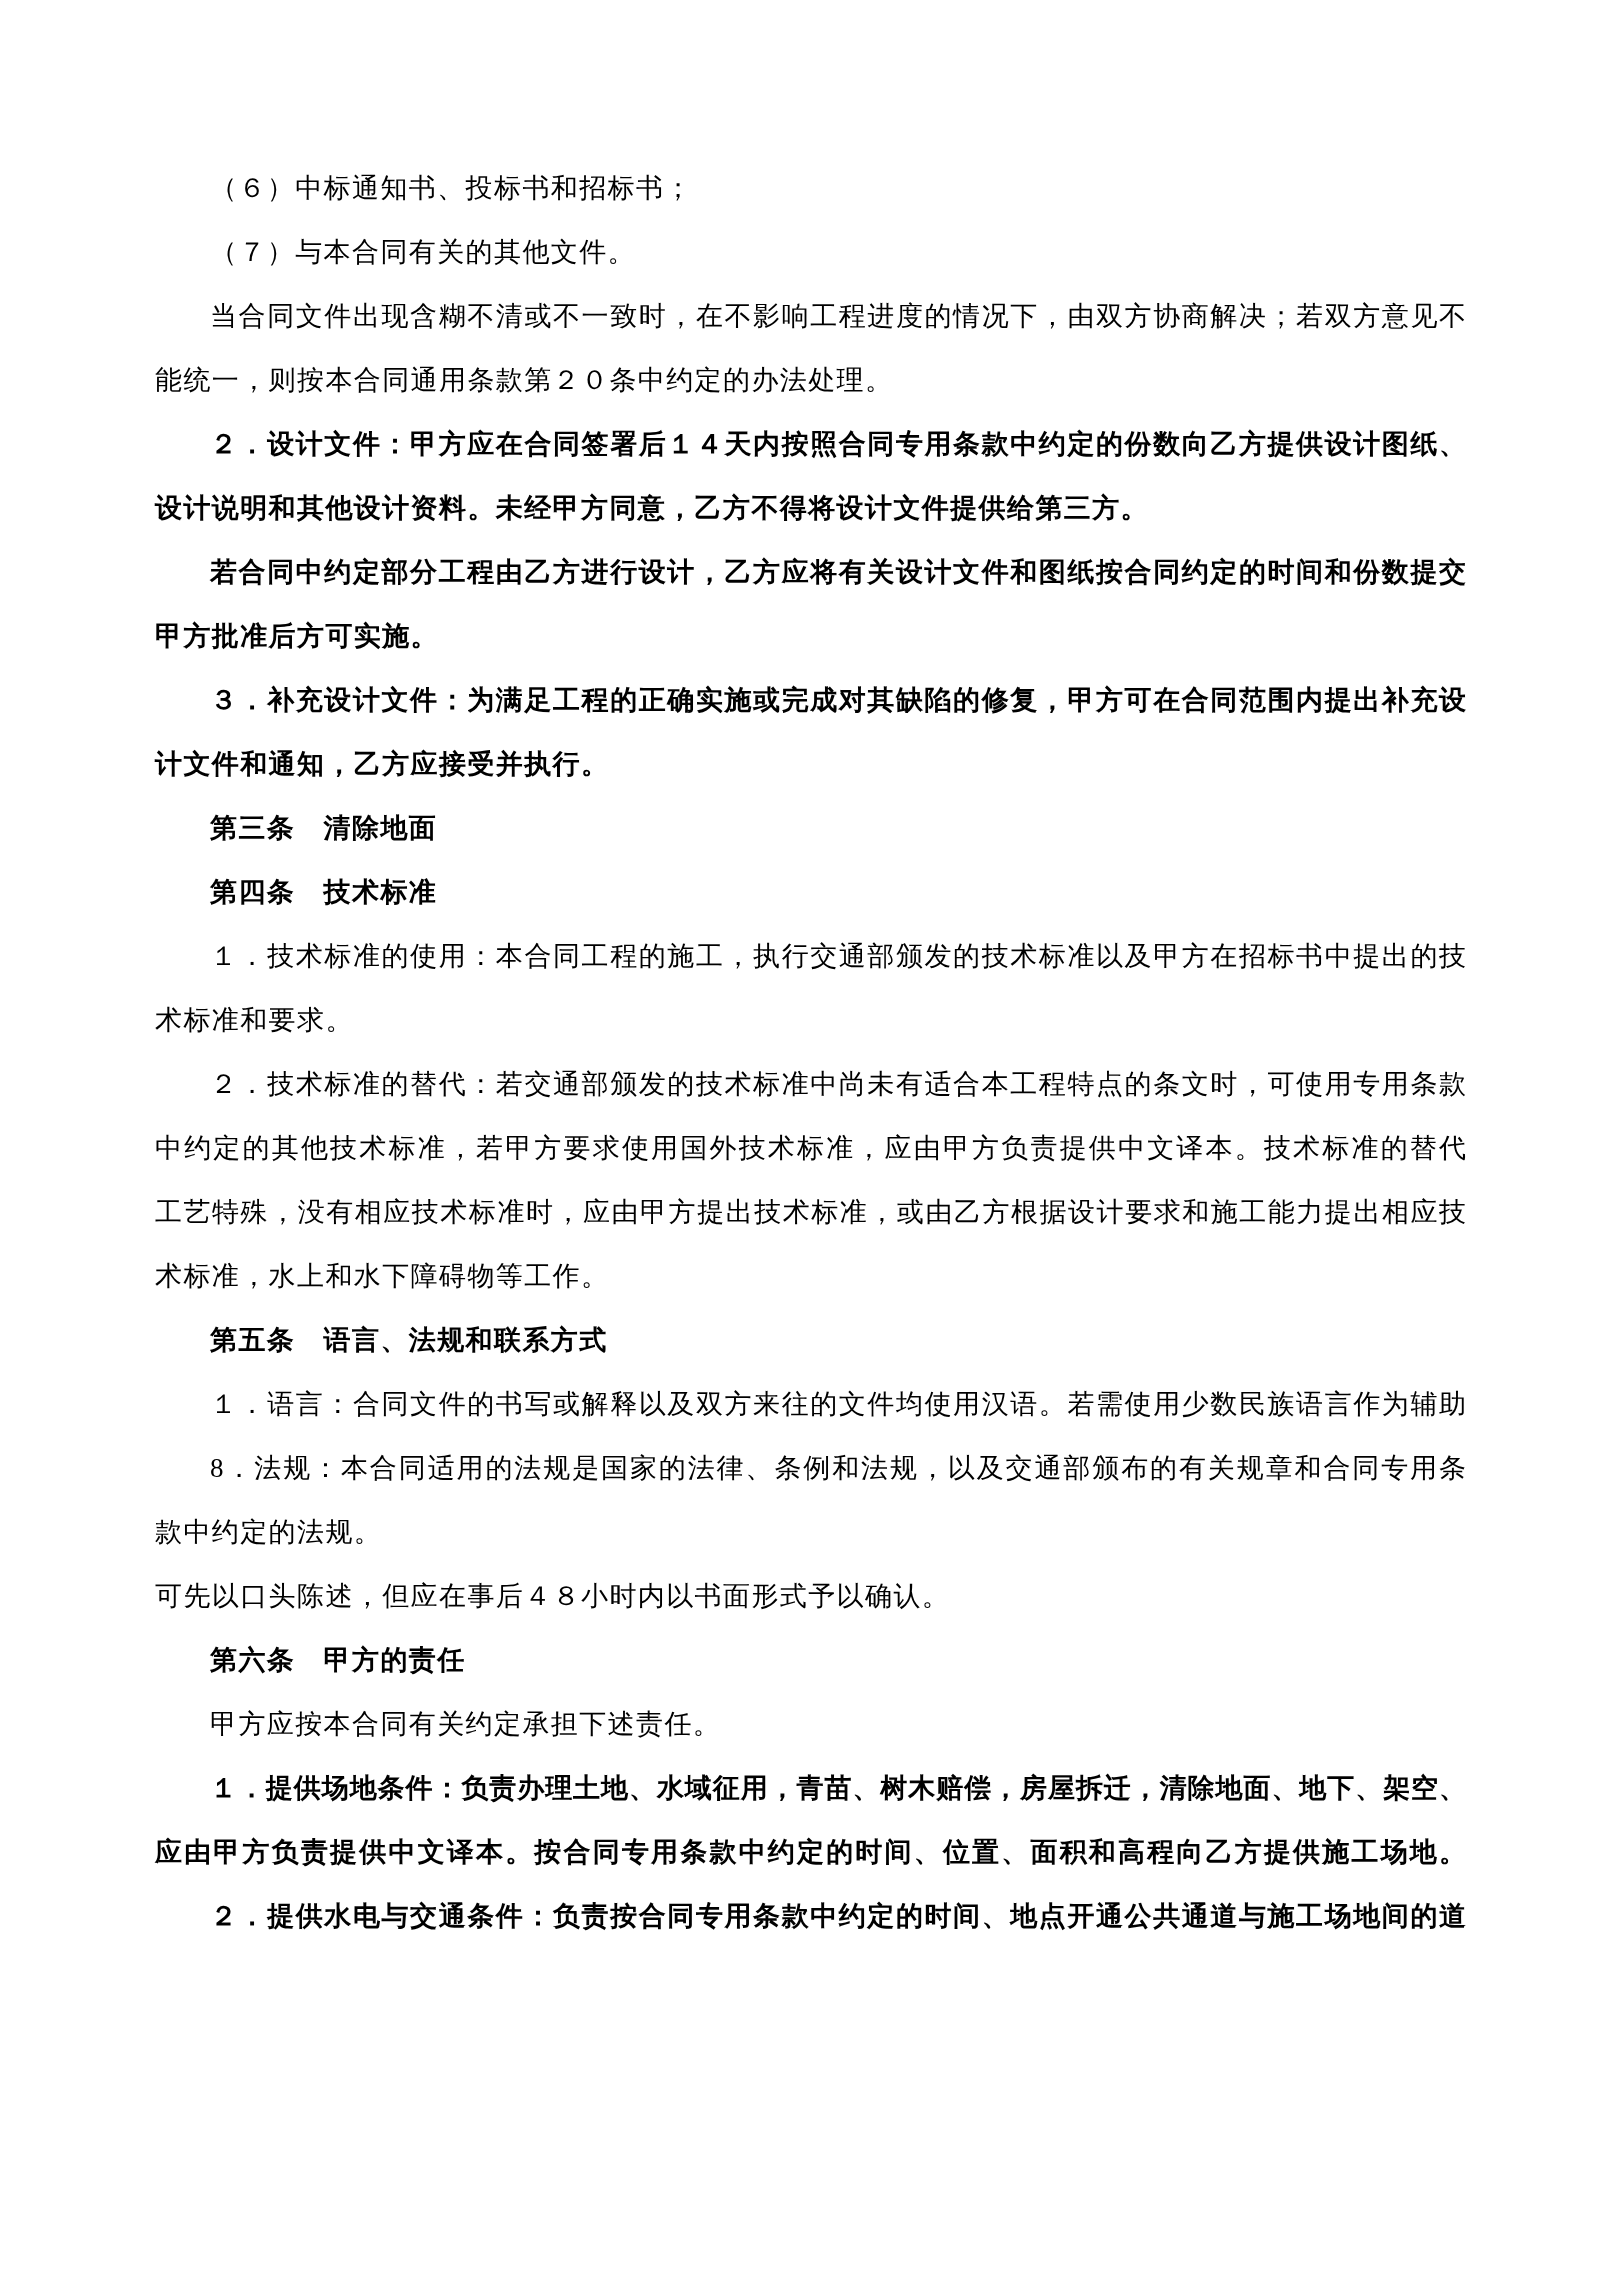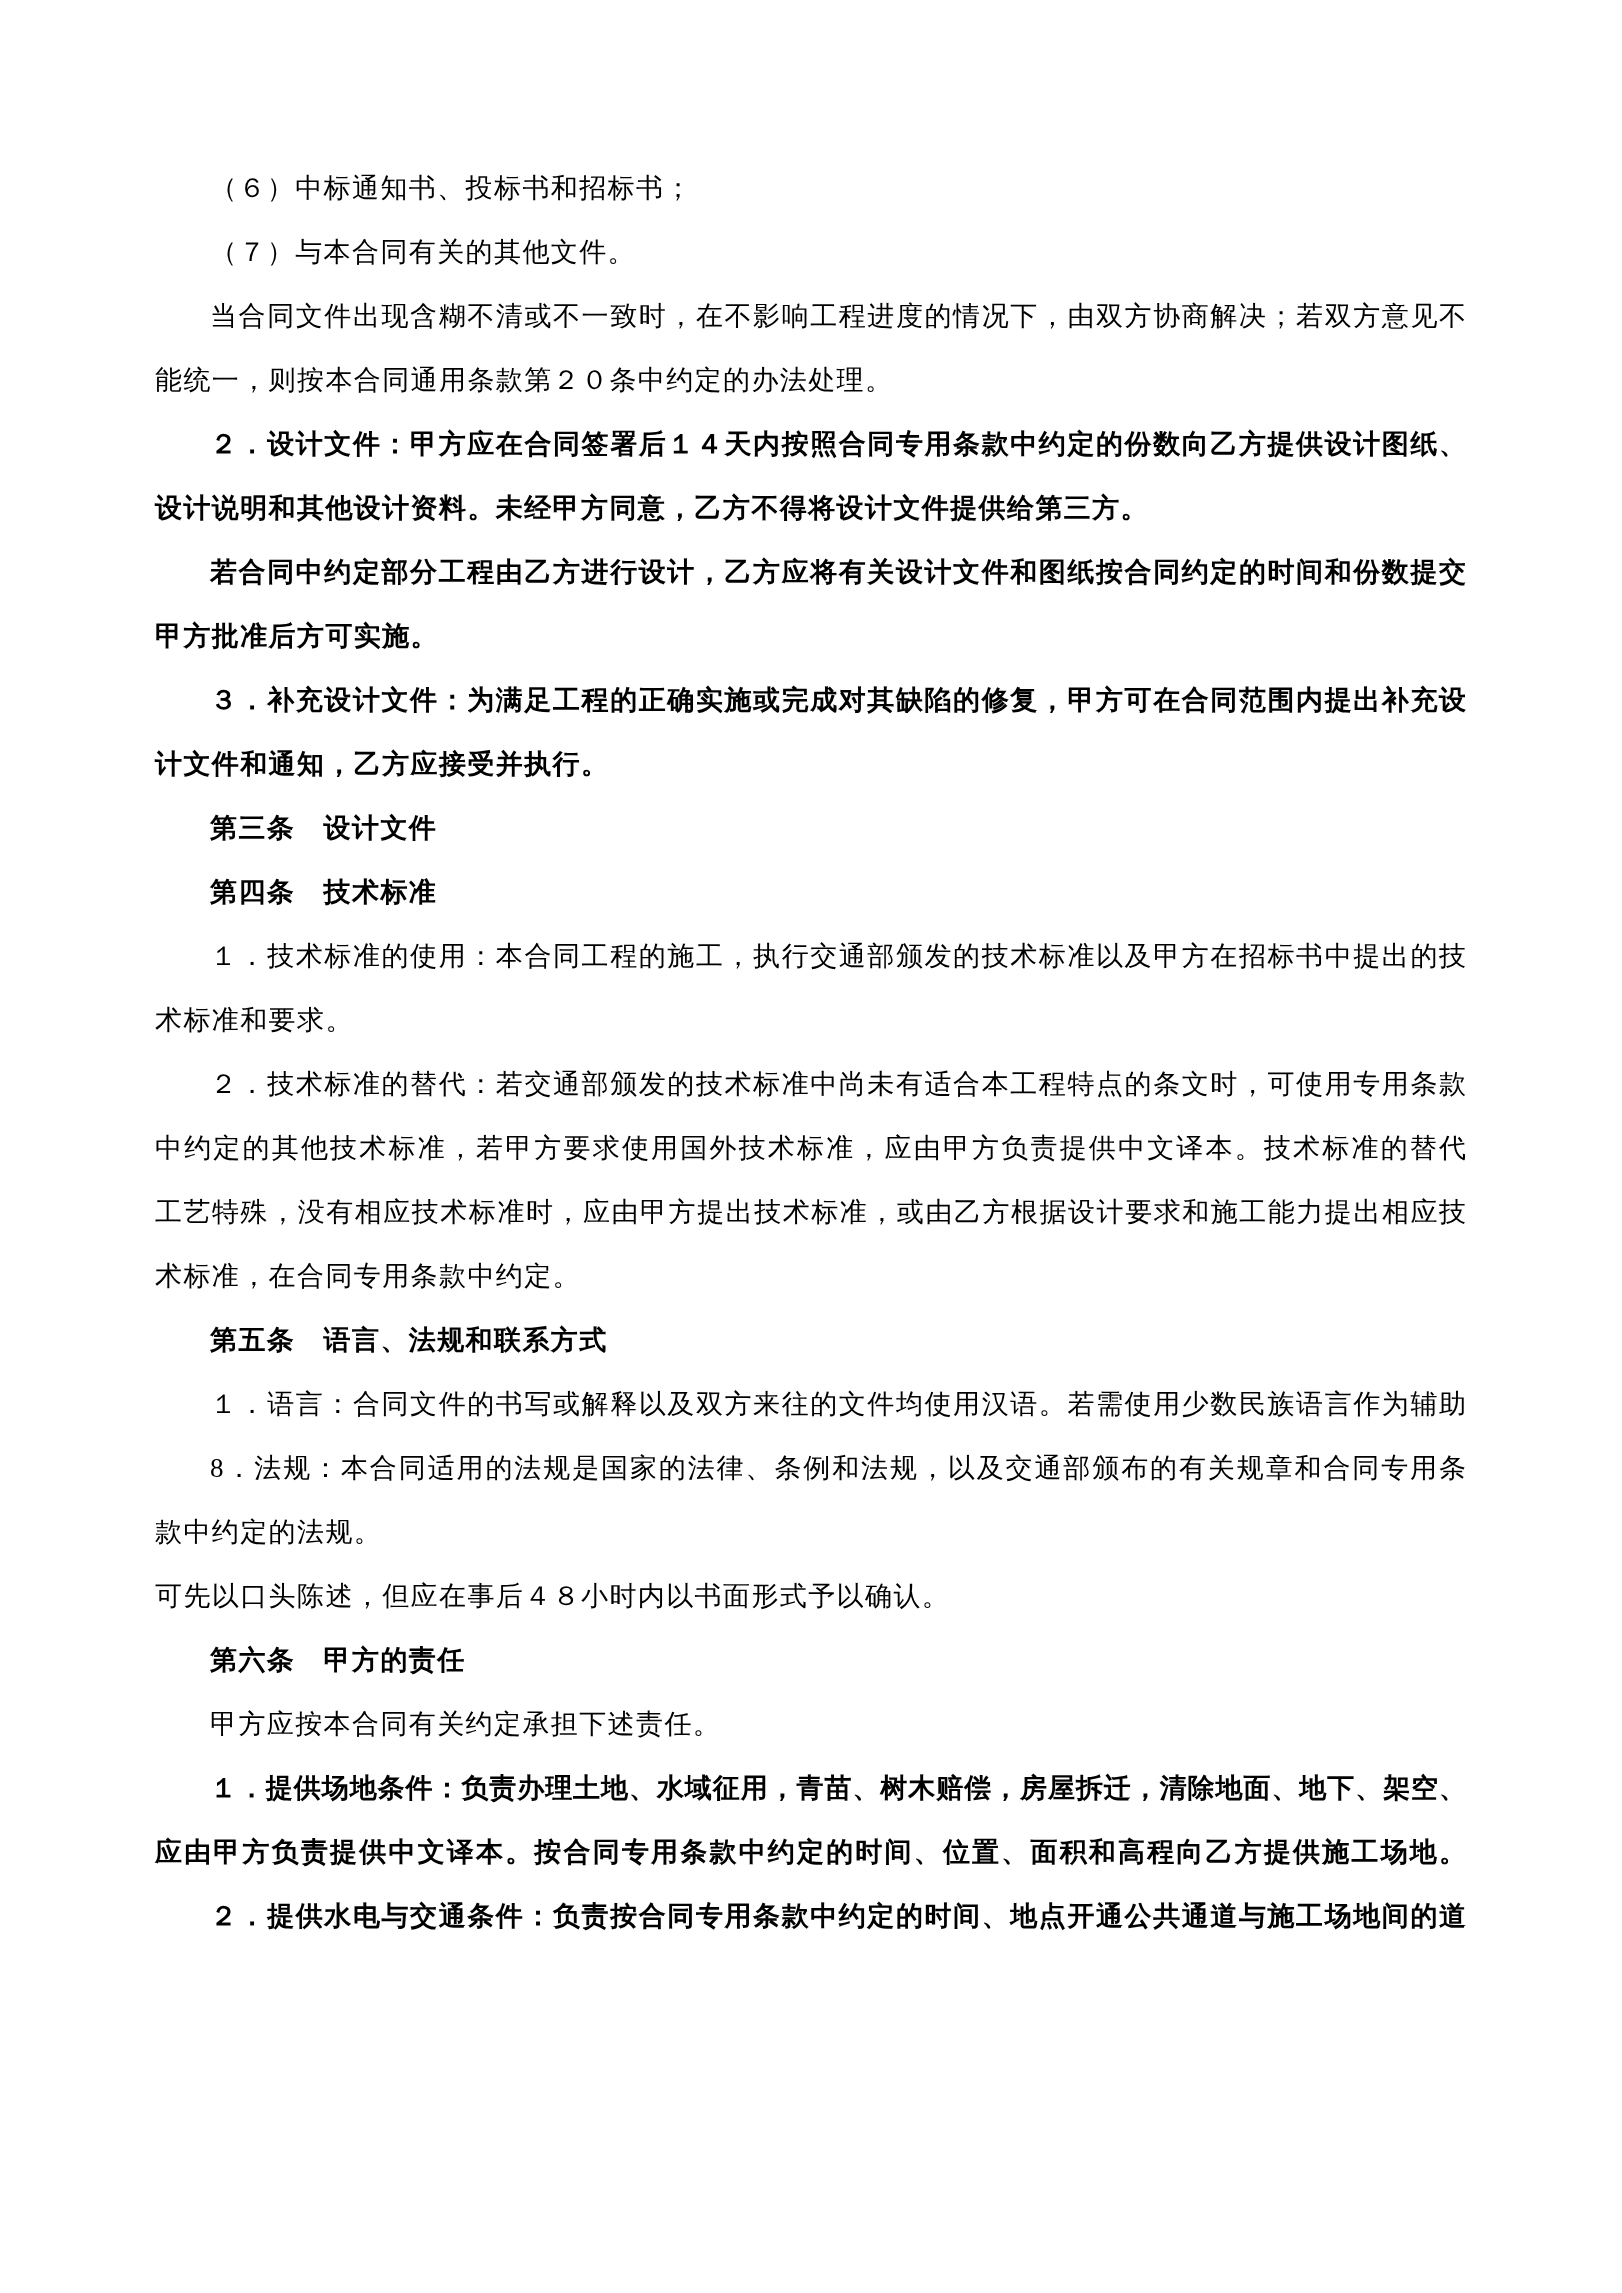--- a/index.html
+++ b/index.html
@@ -51,28 +51,28 @@
       <div class="line indent">（６）中标通知书、投标书和招标书；</div>
       <div class="line indent">（７）与本合同有关的其他文件。</div>
       <div class="line indent justify">当合同文件出现含糊不清或不一致时，在不影响工程进度的情况下，由双方协商解决；若双方意见不</div>
       <div class="line">能统一，则按本合同通用条款第２０条中约定的办法处理。</div>
       <div class="line bold indent justify">２．设计文件：甲方应在合同签署后１４天内按照合同专用条款中约定的份数向乙方提供设计图纸、</div>
       <div class="line bold">设计说明和其他设计资料。未经甲方同意，乙方不得将设计文件提供给第三方。</div>
       <div class="line bold indent justify">若合同中约定部分工程由乙方进行设计，乙方应将有关设计文件和图纸按合同约定的时间和份数提交</div>
       <div class="line bold">甲方批准后方可实施。</div>
       <div class="line bold indent justify">３．补充设计文件：为满足工程的正确实施或完成对其缺陷的修复，甲方可在合同范围内提出补充设</div>
       <div class="line bold">计文件和通知，乙方应接受并执行。</div>
-      <div class="line bold indent">第三条　设计文件</div>
+      <div class="line bold indent">第三条　清除地面</div>
       <div class="line bold indent">第四条　技术标准</div>
       <div class="line indent justify">１．技术标准的使用：本合同工程的施工，执行交通部颁发的技术标准以及甲方在招标书中提出的技</div>
       <div class="line">术标准和要求。</div>
       <div class="line indent justify">２．技术标准的替代：若交通部颁发的技术标准中尚未有适合本工程特点的条文时，可使用专用条款</div>
       <div class="line justify">中约定的其他技术标准，若甲方要求使用国外技术标准，应由甲方负责提供中文译本。技术标准的替代</div>
       <div class="line justify">工艺特殊，没有相应技术标准时，应由甲方提出技术标准，或由乙方根据设计要求和施工能力提出相应技</div>
-      <div class="line">术标准，在合同专用条款中约定。</div>
+      <div class="line">术标准，水上和水下障碍物等工作。</div>
       <div class="line bold indent">第五条　语言、法规和联系方式</div>
       <div class="line indent justify">１．语言：合同文件的书写或解释以及双方来往的文件均使用汉语。若需使用少数民族语言作为辅助</div>
       <div class="line indent justify">8．法规：本合同适用的法规是国家的法律、条例和法规，以及交通部颁布的有关规章和合同专用条</div>
       <div class="line">款中约定的法规。</div>
       <div class="line">可先以口头陈述，但应在事后４８小时内以书面形式予以确认。</div>
       <div class="line bold indent">第六条　甲方的责任</div>
       <div class="line indent">甲方应按本合同有关约定承担下述责任。</div>
       <div class="line bold indent justify">１．提供场地条件：负责办理土地、水域征用，青苗、树木赔偿，房屋拆迁，清除地面、地下、架空、</div>
       <div class="line bold justify">应由甲方负责提供中文译本。按合同专用条款中约定的时间、位置、面积和高程向乙方提供施工场地。</div>
       <div class="line bold indent justify">２．提供水电与交通条件：负责按合同专用条款中约定的时间、地点开通公共通道与施工场地间的道</div>

